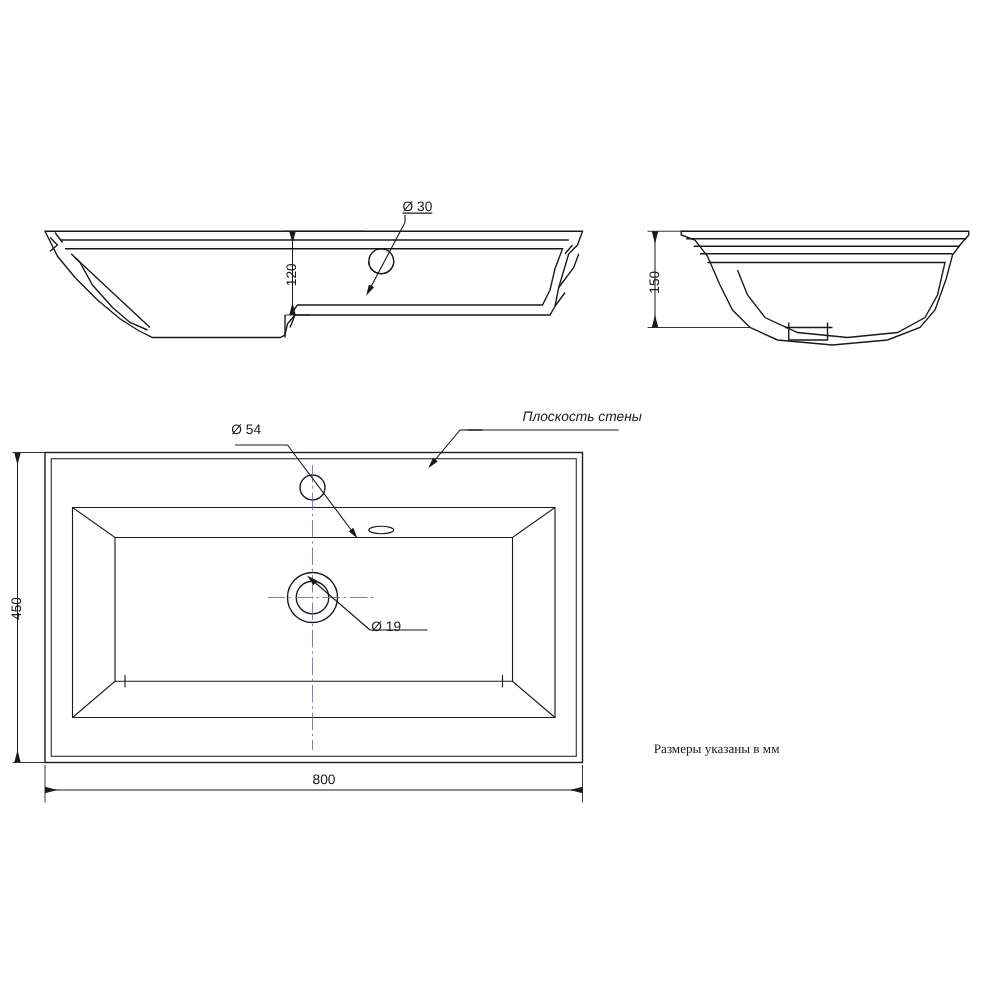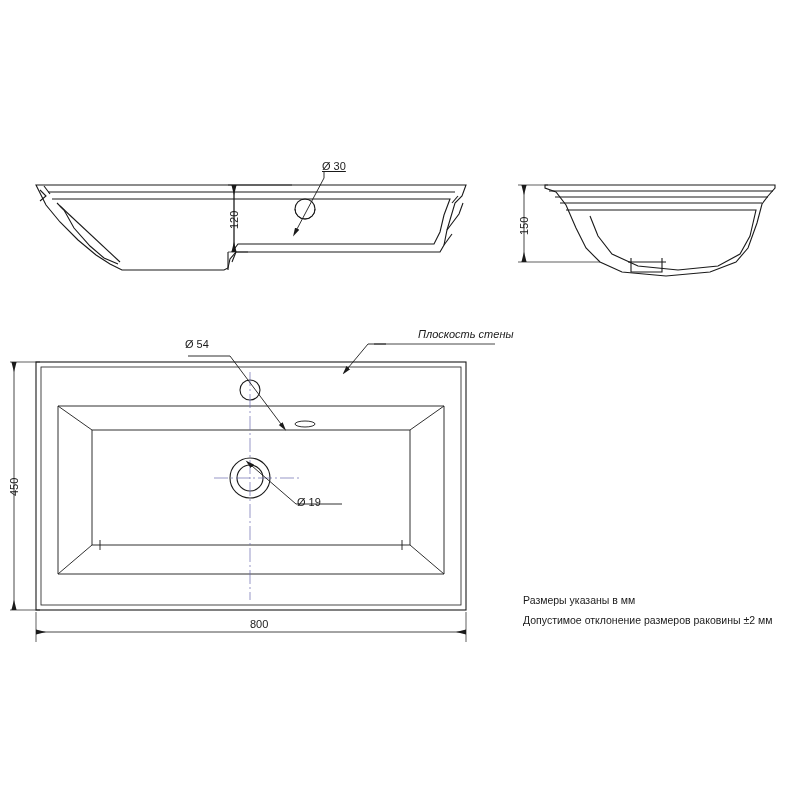--- a/index.html
+++ b/index.html
@@ -33,21 +33,21 @@
   }
   .lbl-italic {
     font-style: italic;
   }
   .lbl-rot {
     transform-origin: left top;
     transform: rotate(-90deg);
   }
   .note {
     position: absolute;
-    font-family: Liberation Sans, sans-serif;
+    font-family: Liberation Serif, serif;
     font-size: 10.5px;
     color: #1a1a1a;
     white-space: nowrap;
     padding-left: 40px;
   }
 </style>
 </head>
 <body>
 
 <div id="sheet">
@@ -186,15 +186,14 @@
 
   <div class="lbl" style="left:297px; top:496px;">Ø 19</div>
 
   <div class="lbl lbl-italic" style="left:374px; top:328px;margin-left:44px;">Плоскость стены</div>
 
   <div class="lbl" style="left:238px; top:618px;padding-left:12px;">800</div>
 
   <div class="lbl lbl-rot" style="left:8px; top:496px;">450</div>
 
   <div class="note" style="left:483px; top:594px;">Размеры указаны в мм</div>
-  <div class="note" style="left:483px; top:614px;">Допустимое отклонение размеров раковины ±2 мм</div>
 
 </div>
 
 </body></html>

